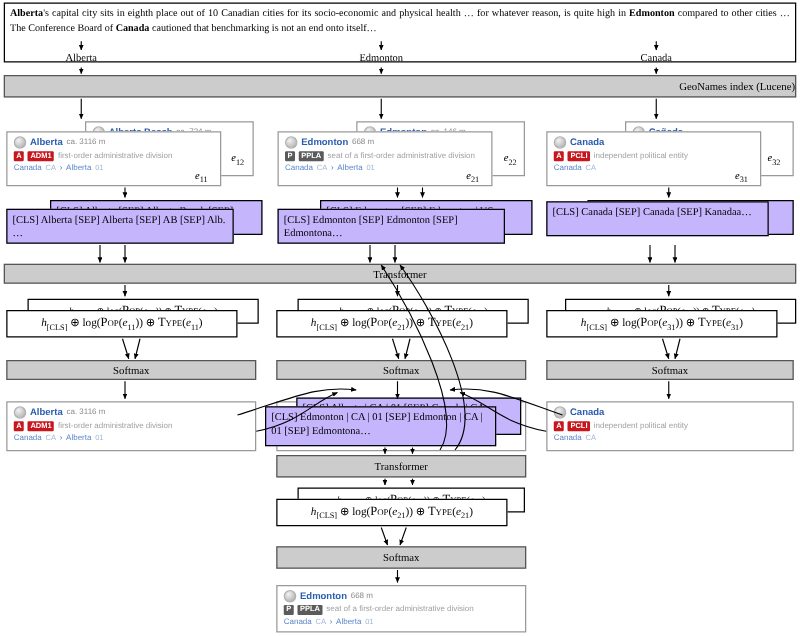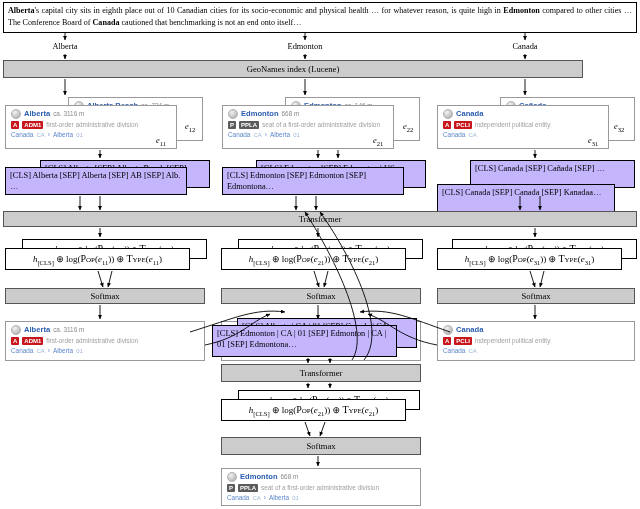--- a/index.html
+++ b/index.html
@@ -3,21 +3,21 @@
 <meta charset="utf-8">
 <style>
   html,body{margin:0;padding:0;}
   body{
     width:640px;height:509px;background:#ffffff;position:relative;
     font-family:"Liberation Serif", serif;color:#000;overflow:hidden;
   }
 
   
   #caption{
-    position:absolute;left:3px;top:2px;width:634px;height:31px;
+    position:absolute;left:3px;top:2px;width:634px;height:48px;
     border:1px solid #000;background:#fff;box-sizing:border-box;
     padding:2px 4px;font-size:8.1px;line-height:11.6px;text-align:justify;
   }
   #caption b{font-weight:bold;}
 
   
   .bar{
     position:absolute;background:#cccccc;border:1px solid #555;
     box-sizing:border-box;text-align:center;font-size:8.6px;
     line-height:1;display:flex;align-items:center;justify-content:center;
@@ -77,21 +77,21 @@
 </style>
 </head>
 <body>
 
 <div id="caption"><b>Alberta</b><span>'s capital city sits in eighth place out of 10 Canadian cities for its socio-economic and physical health … for whatever reason, is quite high in </span><b>Edmonton</b><span> compared to other cities … The Conference Board of </span><b>Canada</b><span> cautioned that benchmarking is not an end onto itself…</span></div>
 
 <div class="qtok" style="left:20px;top:42px;width:90px;">Alberta</div>
 <div class="qtok" style="left:260px;top:42px;width:90px;">Edmonton</div>
 <div class="qtok" style="left:480px;top:42px;width:90px;">Canada</div>
 
-<div class="bar" style="left:3px;top:60px;width:580px;height:18px;">
+<div class="bar" style="left:3px;top:60px;width:634px;height:18px;justify-content:flex-end;">
   <span>GeoNames index (Lucene)</span>
 </div>
 
 <div class="card" style="left:68px;top:97px;width:135px;height:44px;">
   <div class="line">
     <span class="globe"></span>
     <span class="cname">Alberta Beach</span>
     <span class="dim">ca. 724 m</span>
   </div>
   <div class="line">
@@ -227,21 +227,21 @@
     <sup>CA</sup>
   </div>
 </div>
 <div class="elabel" style="left:588px;top:136px;">
   <i>e</i><sub>31</sub>
 </div>
 
 <div class="tbox" style="left:470px;top:160px;width:165px;height:28px;">
   <span>[CLS] Canada [SEP] Cañada [SEP] …</span>
 </div>
-<div class="tbox" style="left:437px;top:184px;width:178px;height:28px;">
+<div class="tbox" style="left:437px;top:161px;width:178px;height:28px;">
   <span>[CLS] Canada [SEP] Canada [SEP] Kanadaa…</span>
 </div>
 
 <div class="bar" style="left:3px;top:211px;width:634px;height:16px;">
   <span>Transformer</span>
 </div>
 
 <div class="formula" style="left:22px;top:239px;width:185px;height:20px;font-size:7.5px;">
   <span>
     <i>h</i><sub>[CLS]</sub> ⊕ log(<span class="sc">Pop</span>(<i>e</i><sub>12</sub>)) ⊕ <span class="sc">Type</span>(<i>e</i><sub>12</sub>)

